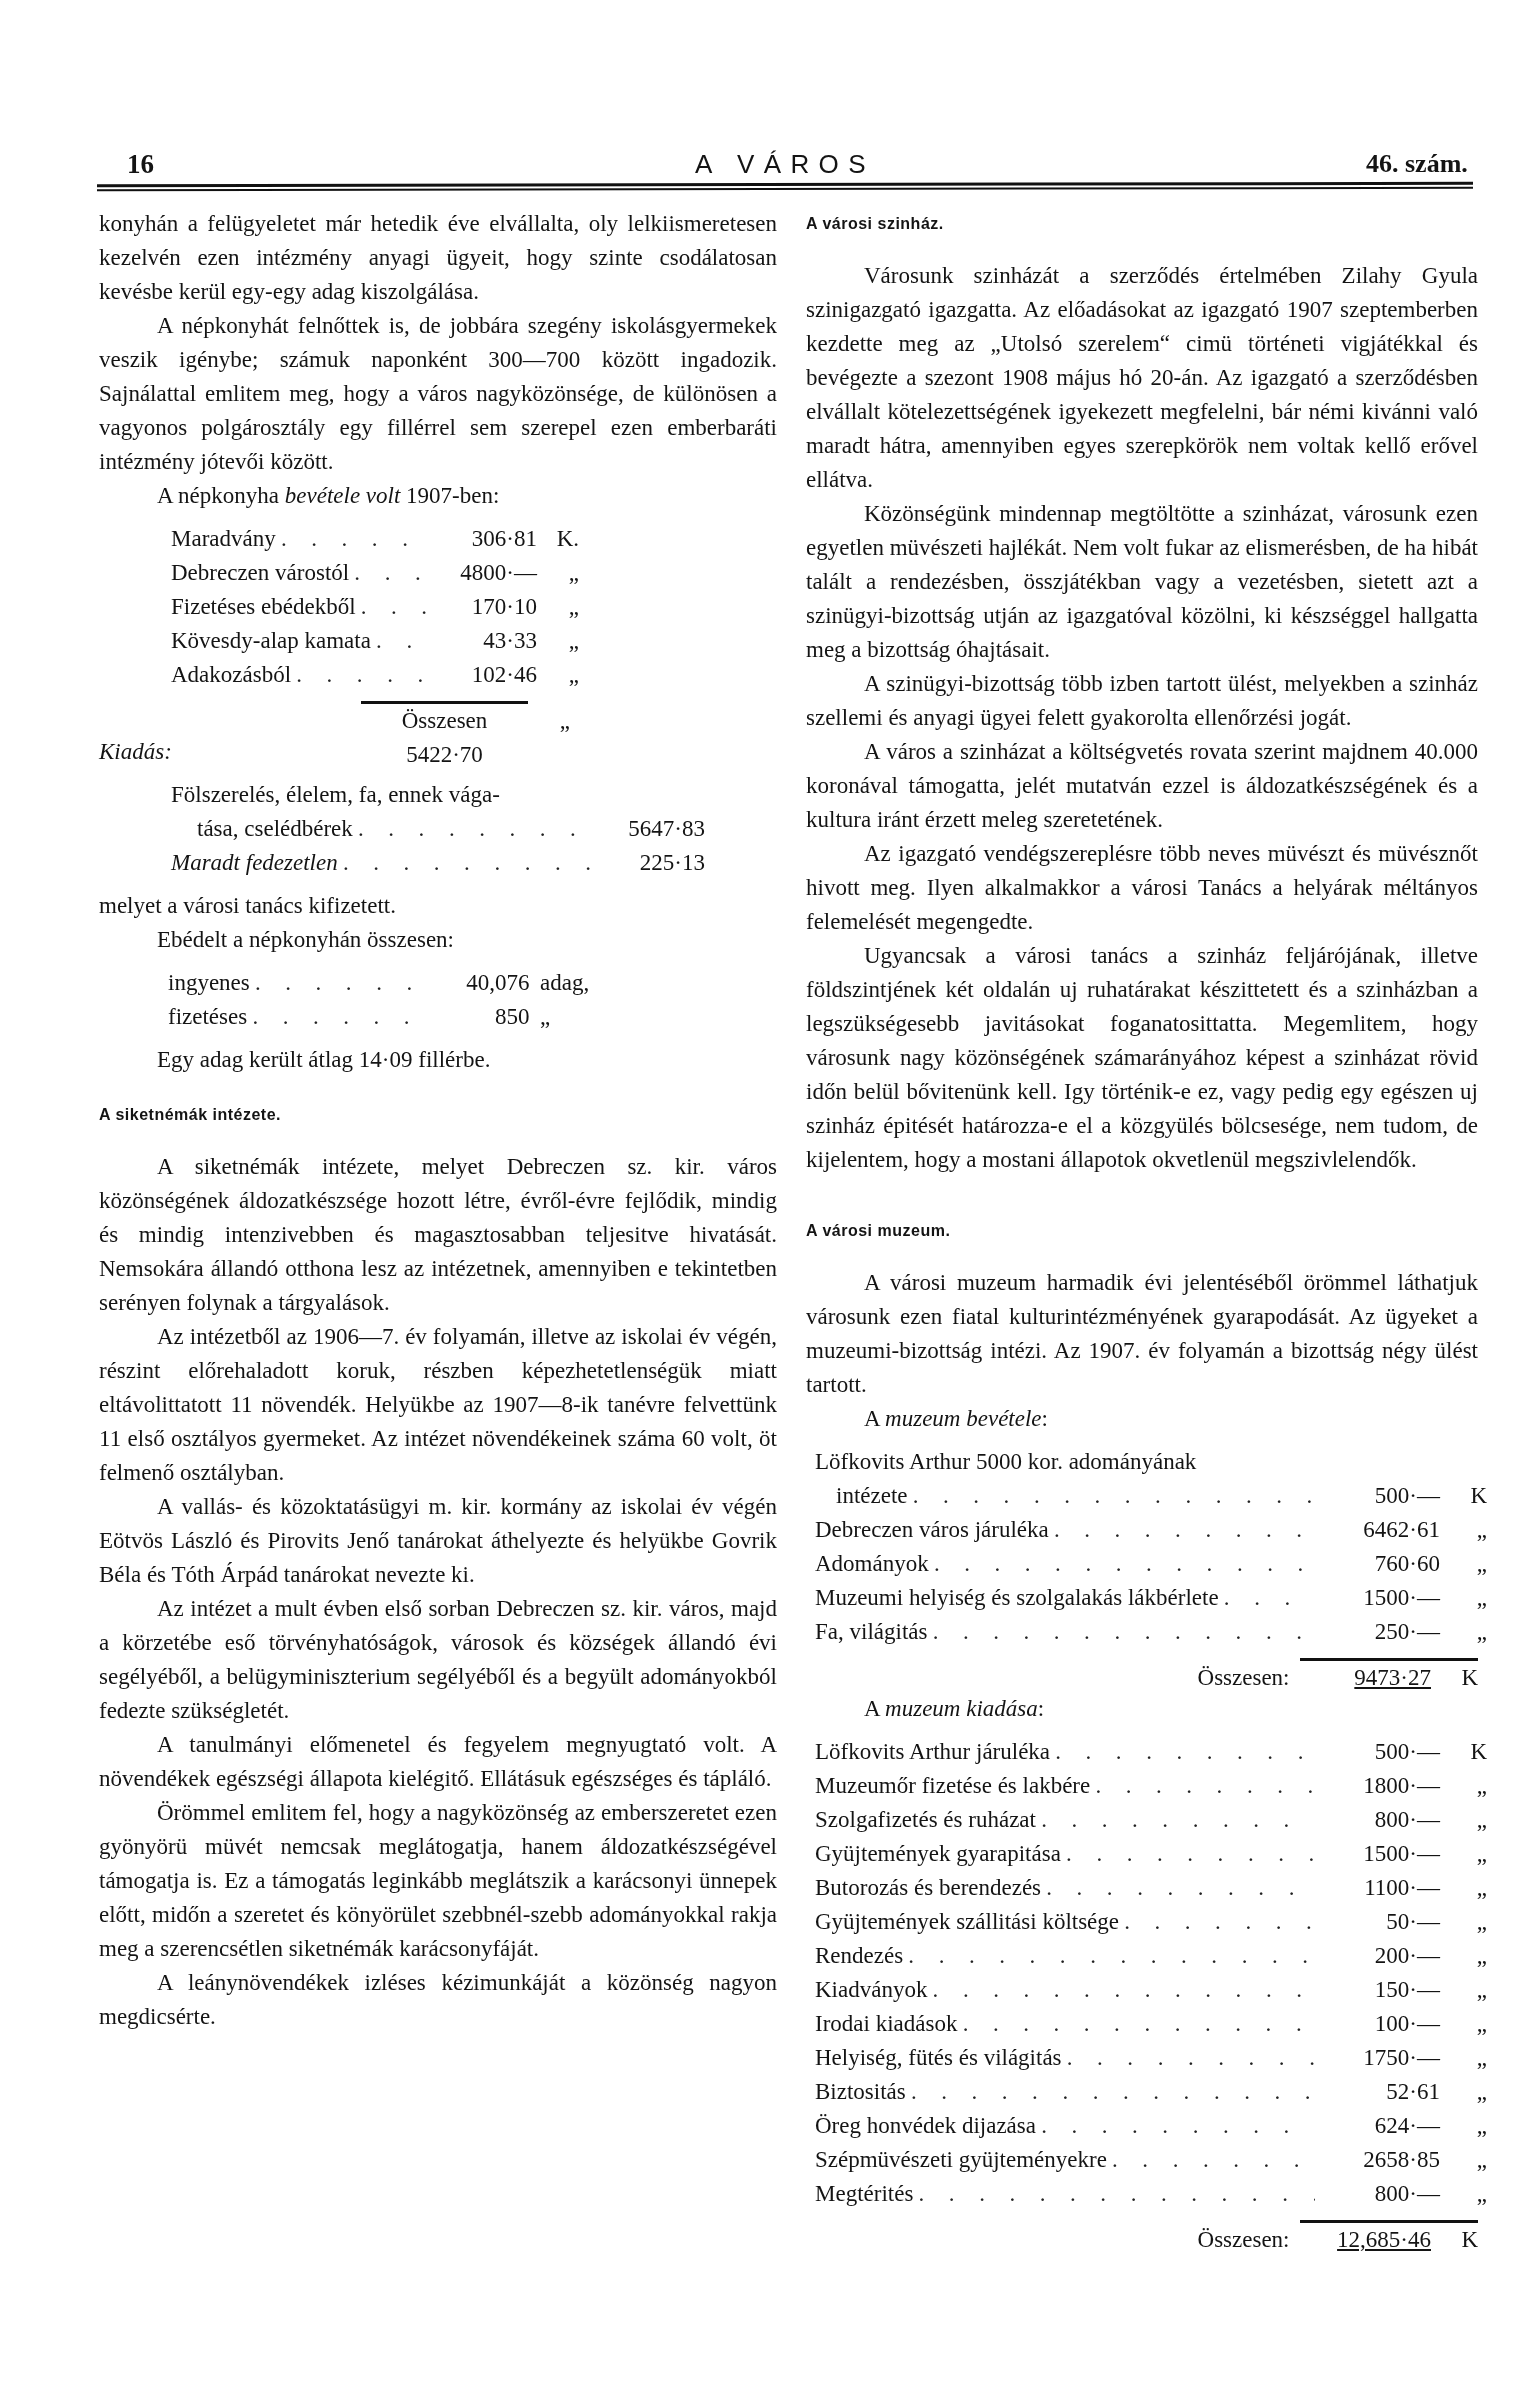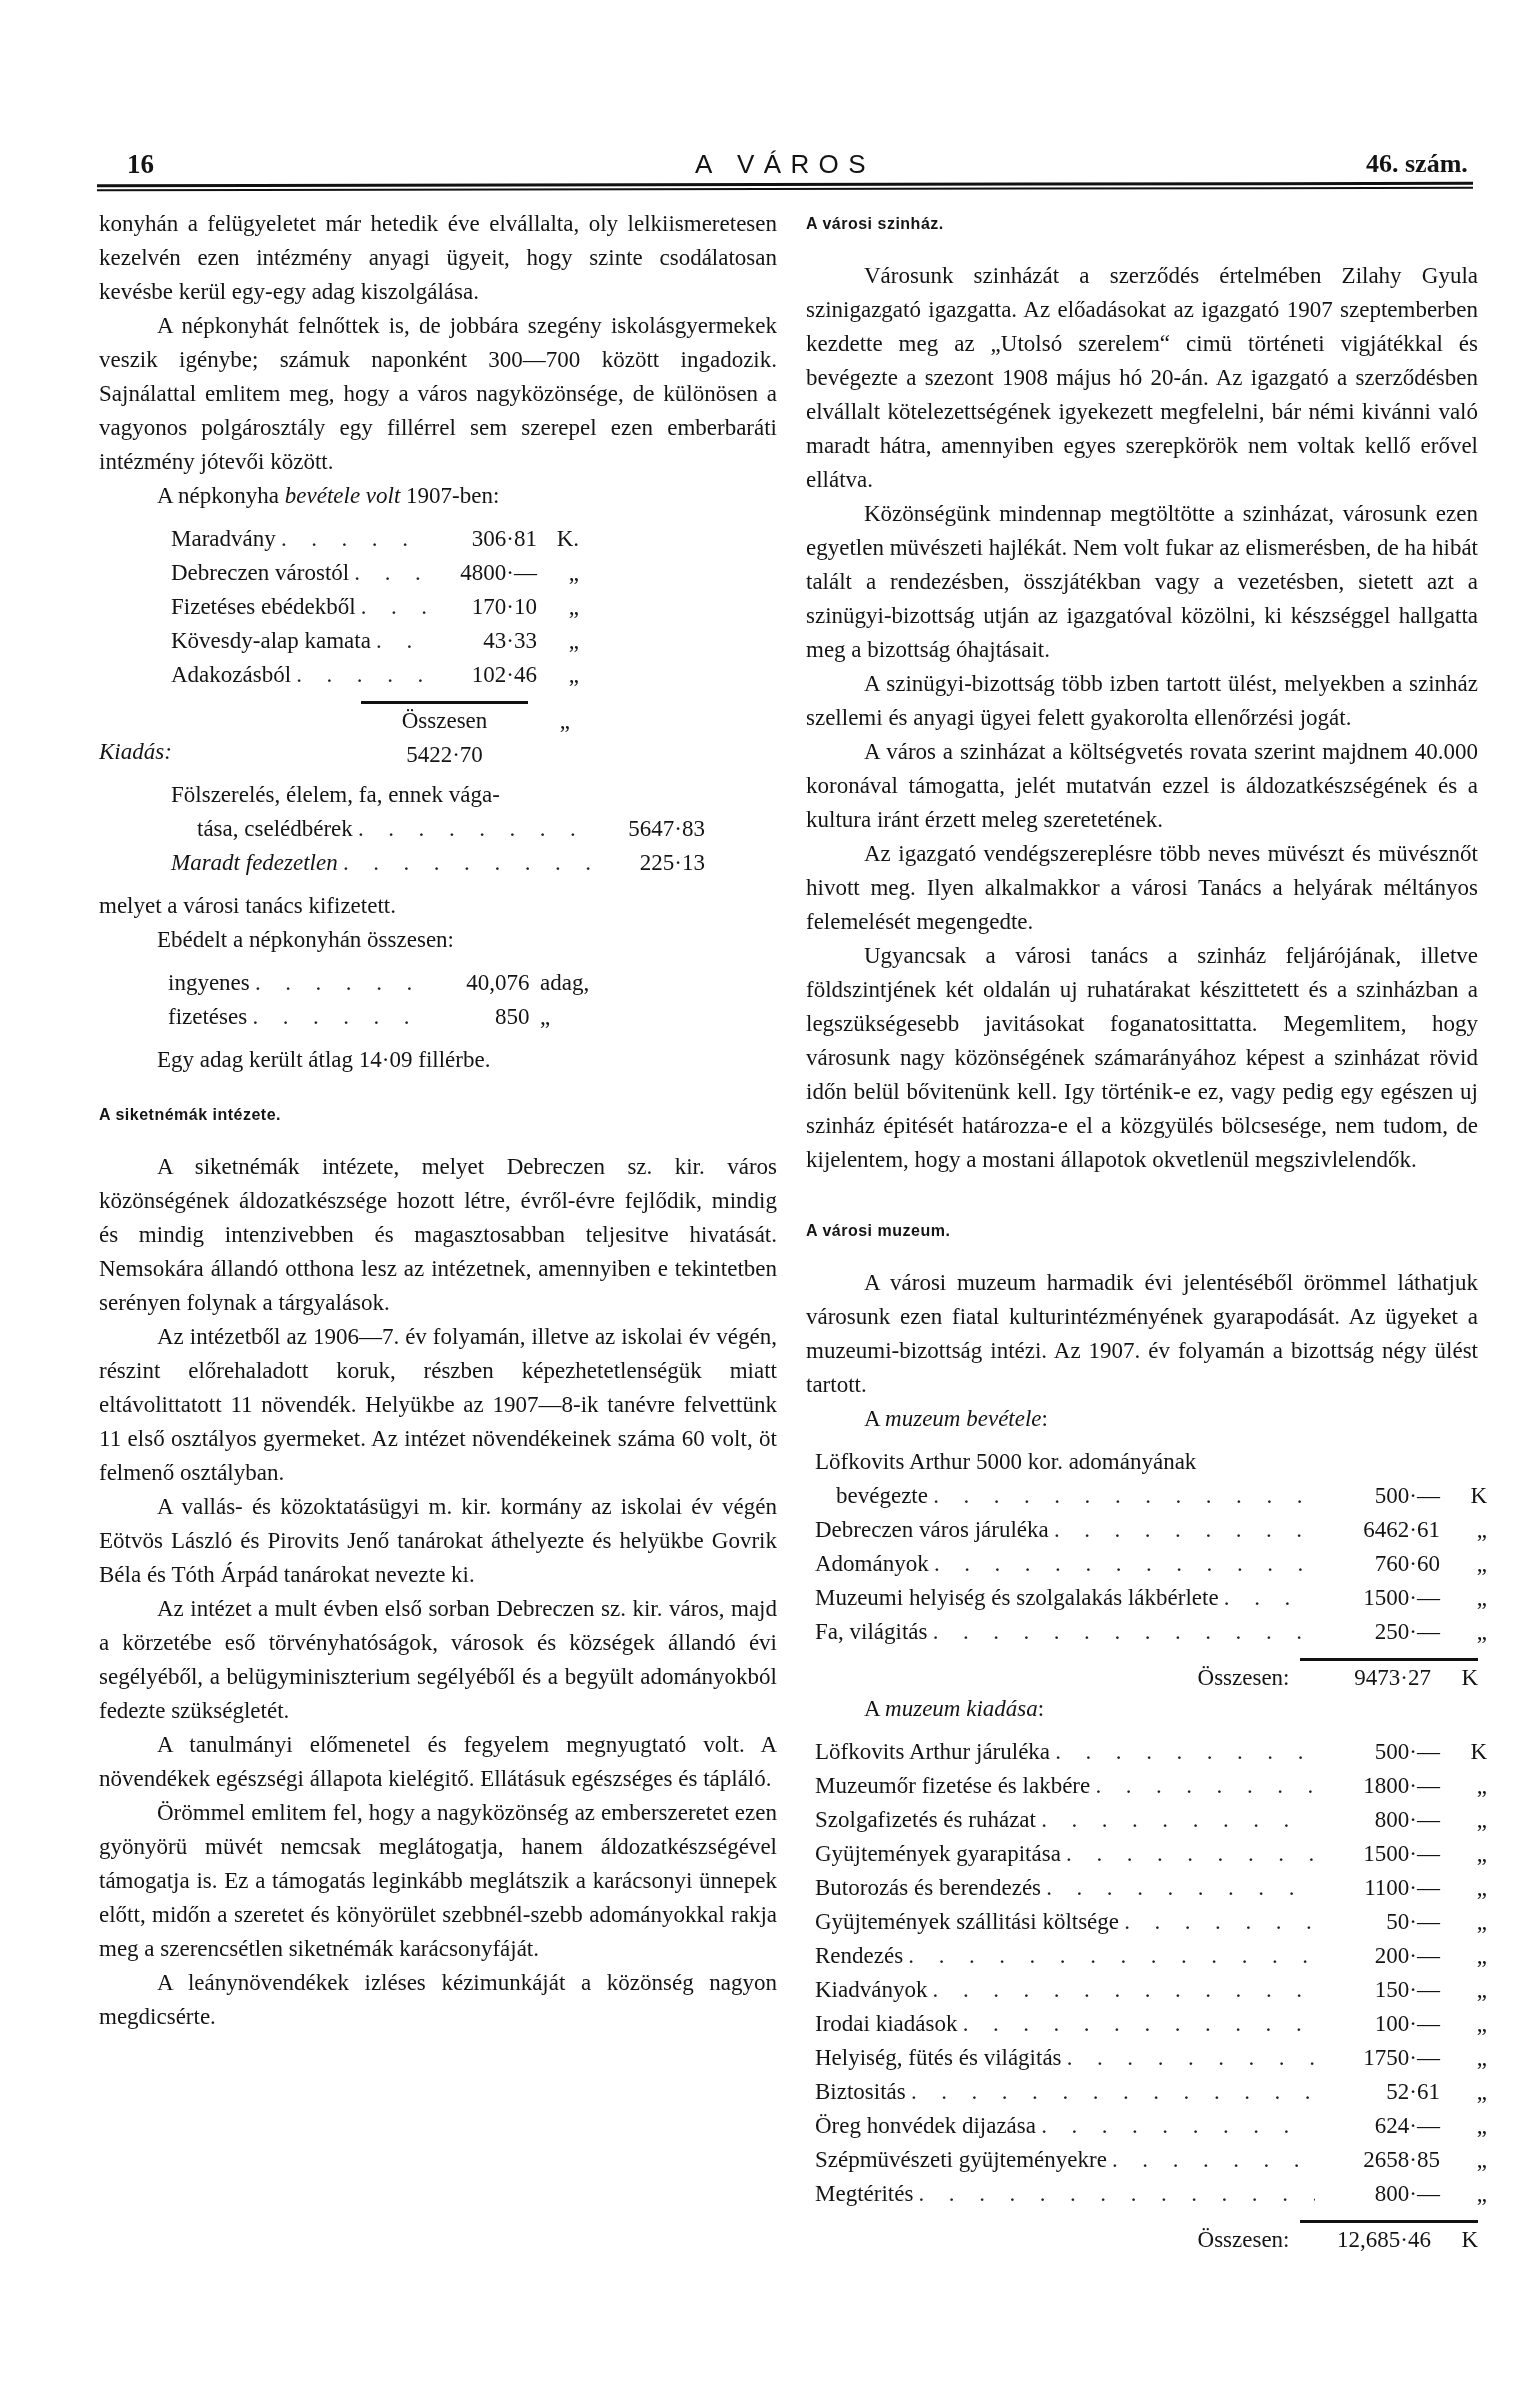--- a/index.html
+++ b/index.html
@@ -52,21 +52,21 @@
   .l-meals { padding-left: 60px; width: 450px; }
   .l-meals .amt { width: 94px; }
   .l-meals .unit { width: 78px; text-align: left; padding-left: 10.5px; }
 
   
   .r-led { width: 672px; }
   .r-led .amt { width: 120px; }
   .r-led .unit { width: 47px; }
   .r-total { display: flex; justify-content: flex-end; height: 34px; align-items: baseline; }
   .r-total .lab { margin-right: 10.5px; }
-  .r-total .amt { width: 131px; text-align: right; }
+  .r-total .amt { width: 131px; text-align: right; text-decoration: underline; }
   .r-total .unit { width: 47px; text-align: right; }
 </style>
 </head>
 <body>
 
 <div class="page">
 
   <div class="header">
     <span class="pno">16</span>
     <div class="title">A VÁROS</div>
@@ -172,21 +172,21 @@
 
     <div class="heading" style="margin-top:37px">A városi muzeum.</div>
     <p class="ind">A városi muzeum harmadik évi jelentéséből örömmel láthatjuk városunk ezen fiatal kulturintézményének gyarapodását. Az ügyeket a muzeumi-bizottság intézi. Az 1907. év folyamán a bizottság négy ülést tartott.</p>
     <p class="ind"><span>A </span><em>muzeum bevétele</em><span>:</span></p>
 
     <div class="ledger r-led">
       <div class="row">
           <span class="lbl">Löfkovits Arthur 5000 kor. adományának</span>
         </div>
       <div class="row" style="padding-left:21px">
-          <span class="lbl">bevégezte</span>
+          <span class="lbl">intézete</span>
           <span class="dots"></span>
           <span class="amt">500·—</span>
           <span class="unit">K</span>
         </div>
       <div class="row">
           <span class="lbl">Debreczen város járuléka</span>
           <span class="dots"></span>
           <span class="amt">6462·61</span>
           <span class="unit">„</span>
         </div>

